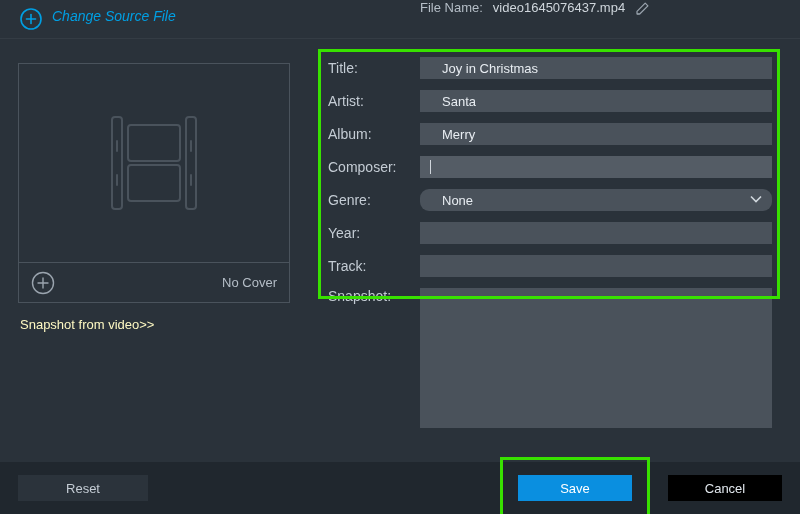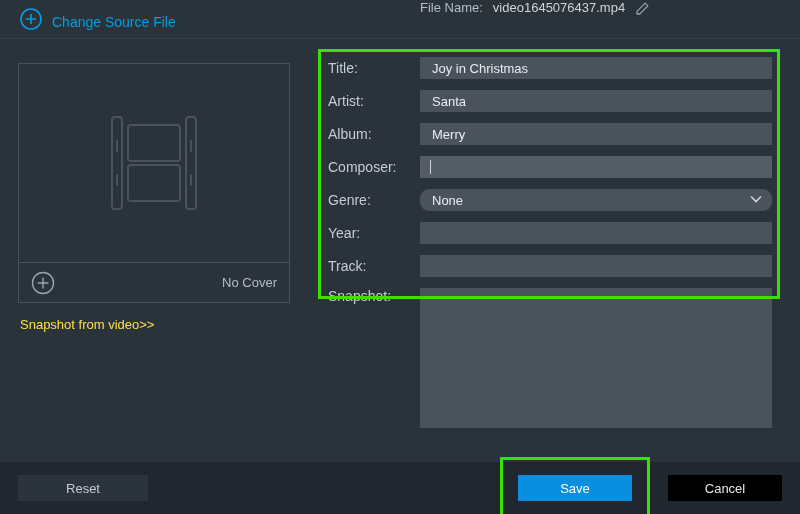--- a/index.html
+++ b/index.html
@@ -15,25 +15,26 @@
   
   .topbar {
     height: 38px;
     display: flex;
     align-items: center;
     padding: 0 20px;
     position: relative;
   }
   .change-source {
     display: flex;
-    align-items: flex-end;
+    align-items: flex-start;
     gap: 10px;
     color: #009fe3;
     font-size: 14px;
     cursor: pointer;
+    font-style: italic;
   }
   .plus-circle {
     display: inline-flex;
     align-items: center;
     justify-content: center;
   }
   .file-name-wrap {
     position: absolute;
     left: 420px;
     top: 0;
@@ -87,21 +88,21 @@
     display: flex;
     align-items: center;
     justify-content: space-between;
     padding: 0 12px;
     color: #b5bec7;
   }
   .add-circle { cursor: pointer; display: inline-flex; }
 
   .snapshot-link {
     margin: 14px 0 8px 8px;
-    color: #fde047;
+    color: #fef9c3;
     cursor: pointer;
   }
 
   
   .right {
     flex: 1;
     position: relative;
     padding-left: 8px;
   }
 
@@ -130,21 +131,21 @@
   .form-input, .form-select, .form-textarea {
     flex: 1;
     width: 352px;
     max-width: 352px;
     background: #4a525b;
     border: none;
     outline: none;
     color: #e8edf2;
     font-size: 13px;
     height: 22px;
-    padding: 0 12px;
+    padding: 0 22px;
     font-family: inherit;
   }
   .form-input.active { background: #545c65; }
   .input-cursor {
     position: relative;
   }
   .input-cursor::before {
     content: "";
     position: absolute;
     left: 10px;

